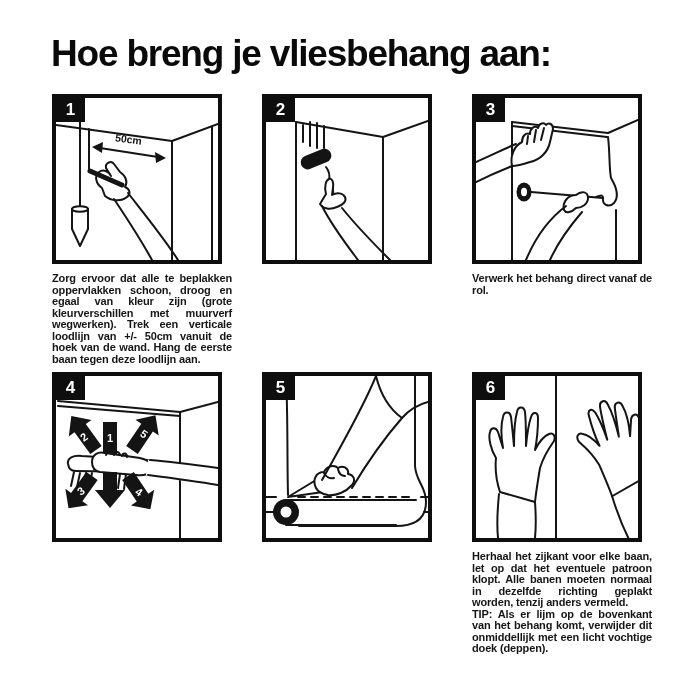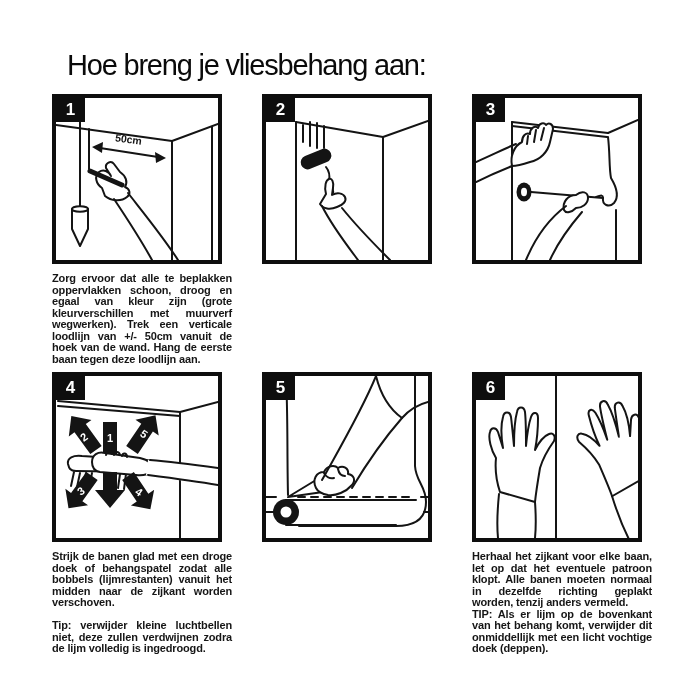--- a/index.html
+++ b/index.html
@@ -1,22 +1,22 @@
 <!DOCTYPE html>
 <html><head>
 <meta charset="utf-8">
 <style>
   html,body{margin:0;padding:0;}
   body{
     width:700px;height:700px;background:#ffffff;position:relative;overflow:hidden;
     font-family:"Liberation Sans", sans-serif;color:#141414;
   }
   .title{
-    position:absolute;left:51px;top:33px;margin:16px;
-    font-size:29px;font-weight:normal;letter-spacing:-1.2px;color:#0a0a0a;white-space:nowrap;
+    position:absolute;left:51px;top:33px;margin:0;
+    font-size:37px;font-weight:bold;letter-spacing:-1.2px;color:#0a0a0a;white-space:nowrap;
   }
   .step{position:absolute;width:180px;}
   .s1{left:52px;top:94px}.s2{left:262px;top:94px}.s3{left:472px;top:94px}
   .s4{left:52px;top:372px}.s5{left:262px;top:372px}.s6{left:472px;top:372px}
   .panel{
     position:relative;width:162px;height:162px;border:4px solid #0e0e0e;background:#fff;
   }
   .badge{
     position:absolute;left:0;top:0;width:29px;height:24px;background:#0e0e0e;color:#fff;
     display:flex;align-items:center;justify-content:center;
@@ -127,20 +127,21 @@
         <path class="ln" d="M0,64 C16,57 30,50 40,46"></path>
         <path class="ln" d="M0,84 C14,77 26,72 36,68"></path>
       </g>
       <g>
         <path class="wf" d="M88,112 C86,104 92,97 100,97 C106,92 112,94 112,100 C112,106 106,110 100,110 C96,114 90,116 88,112 Z"></path>
         <path class="ln" d="M50,162 C60,138 74,120 90,108"></path>
         <path class="ln" d="M74,162 C82,144 94,128 106,114"></path>
       </g>
     </svg>
   </div>
+  <p class="caption">Verwerk het behang direct vanaf de rol.</p>
 </section>
 
 <section class="step s4">
   <div class="panel">
     <div class="badge">
       <span>4</span>
     </div>
     <svg class="fig" width="162" height="162" viewBox="0 0 162 162">
       <g>
         <path class="ln" d="M2,25 L124,36 L162,26"></path>
@@ -170,23 +171,20 @@
       <g transform="translate(72,100) rotate(146)">
         <path class="bk" d="M-7,0 L-7,-26 L-14,-26 L0,-40 L14,-26 L7,-26 L7,0 Z"></path>
       </g>
       <text class="num" x="54" y="66">1</text>
       <text class="num" x="28" y="65" transform="rotate(-36 28 61)">2</text>
       <text class="num" x="25" y="119" transform="rotate(-36 25 115)">3</text>
       <text class="num" x="83" y="120" transform="rotate(34 83 116)">4</text>
       <text class="num" x="88" y="62" transform="rotate(34 88 58)">5</text>
     </svg>
   </div>
-  <p class="caption">Strijk de banen glad met een droge doek of behangspatel zodat alle bobbels (lijmrestanten) vanuit het midden naar de zijkant worden verschoven.
-
-Tip: verwijder kleine luchtbellen niet, deze zullen verdwijnen zodra de lijm volledig is ingedroogd.</p>
 </section>
 
 <section class="step s5">
   <div class="panel">
     <div class="badge">
       <span>5</span>
     </div>
     <svg class="fig" width="162" height="162" viewBox="0 0 162 162">
       <g>
         <path class="ln" d="M0,121 H10 M155,121 H162 M0,136 H8 M158,136 H162"></path>

